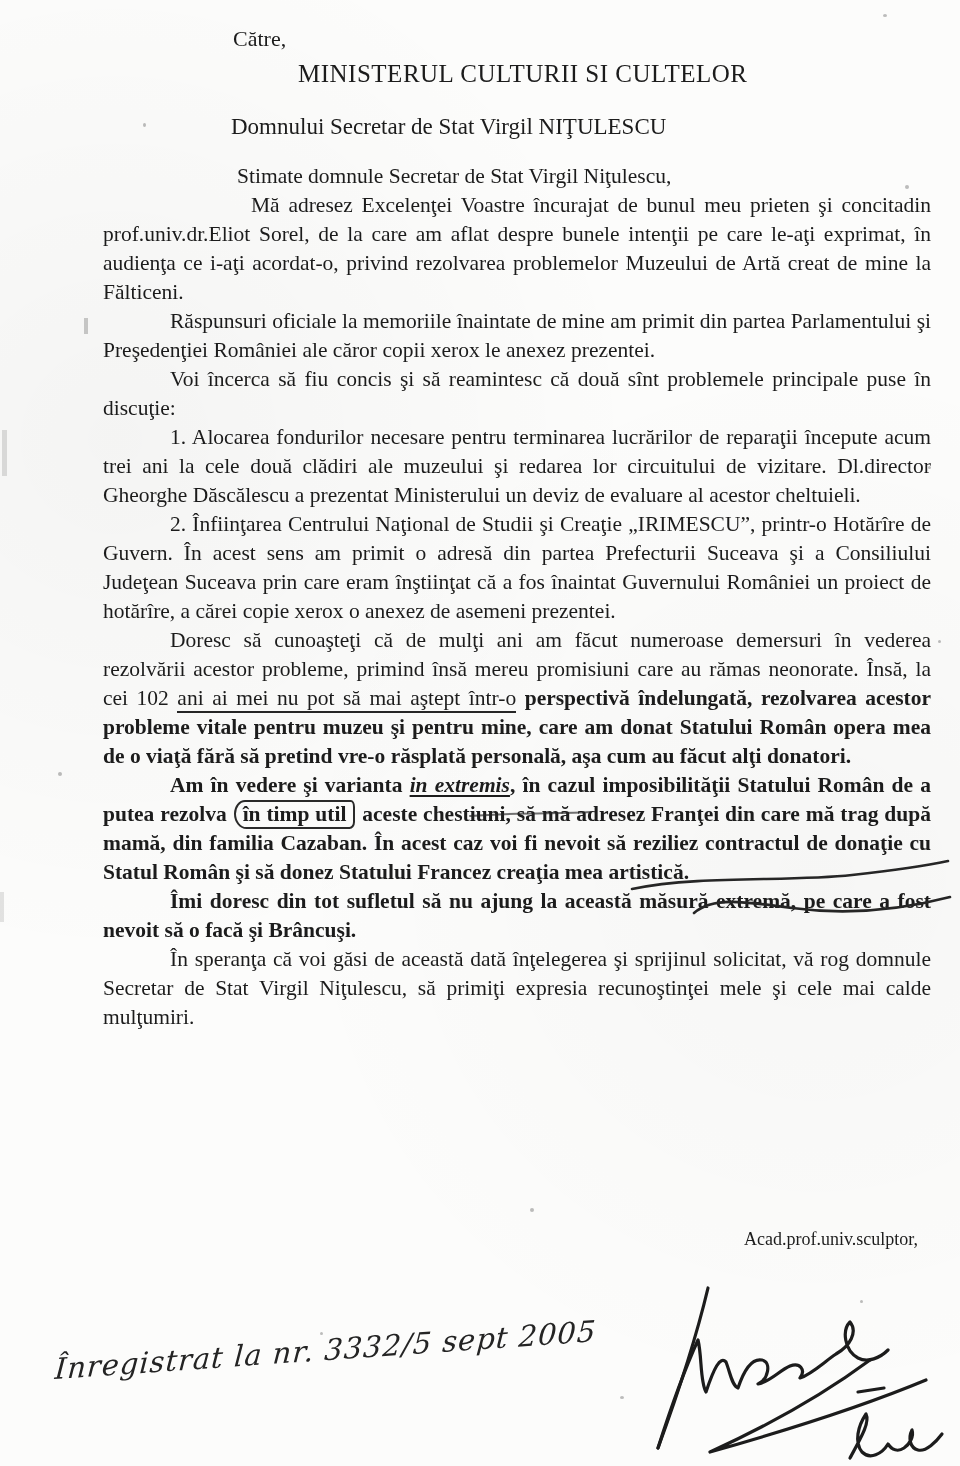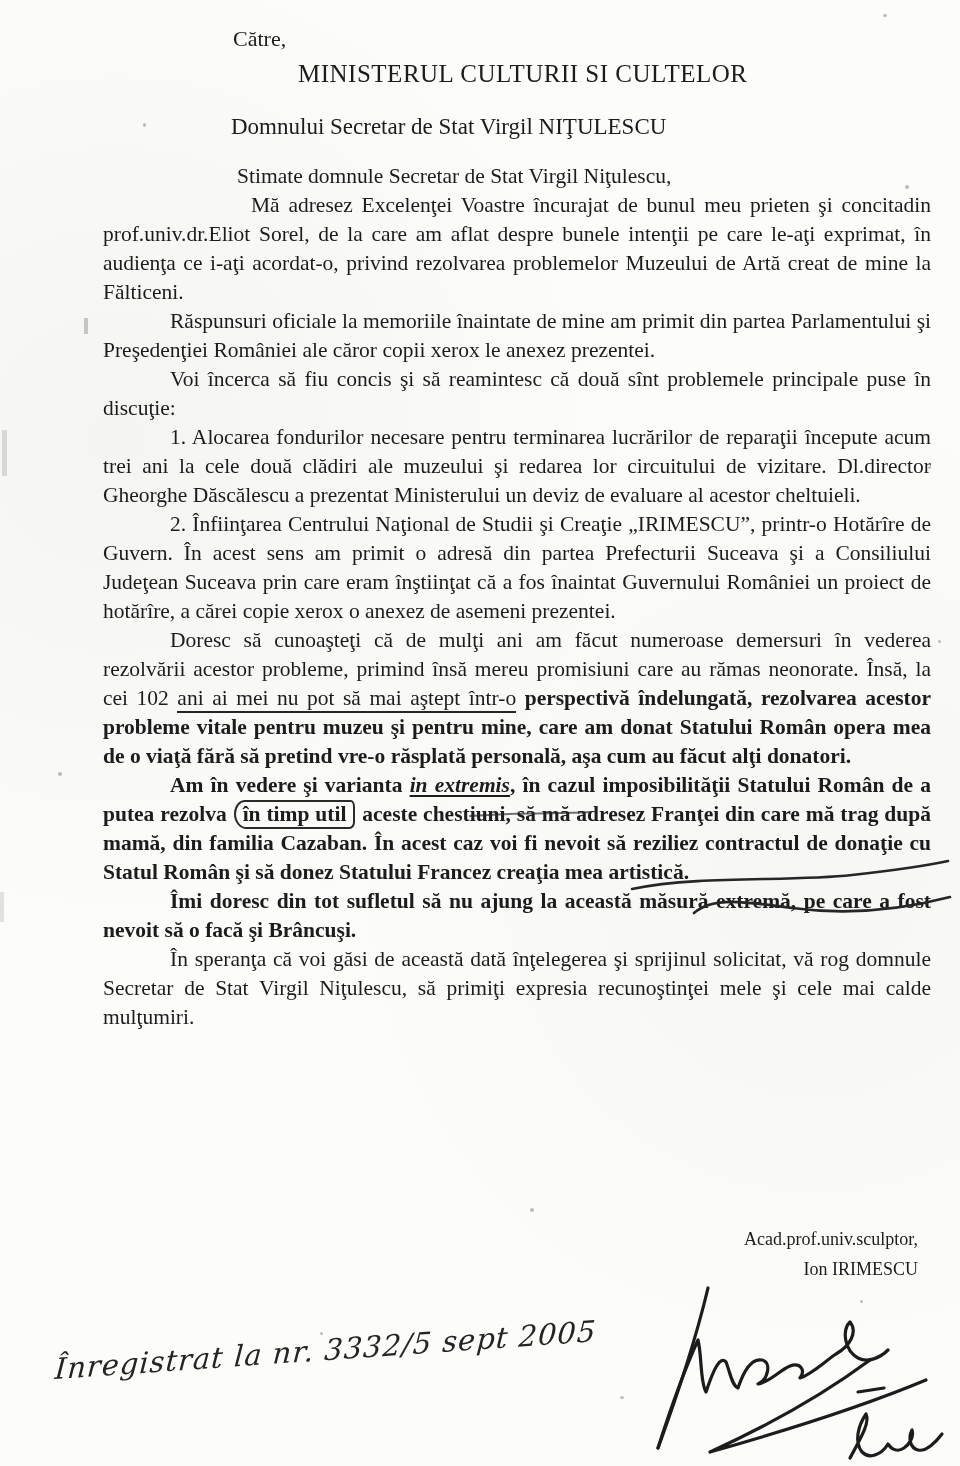--- a/index.html
+++ b/index.html
@@ -123,21 +123,20 @@
 
     <p class="para bold"><span>Am în vedere şi varianta </span><span class="italic-underlined">in extremis</span><span>, în cazul imposibilităţii Statului Român de a putea rezolva </span><span class="hand-box">în timp util</span><span> aceste chestiuni, să mă adresez Franţei din care mă trag după mamă, din familia Cazaban. În acest caz voi fi nevoit să reziliez contractul de donaţie cu Statul Român şi să donez Statului Francez creaţia mea artistică.</span></p>
 
     <p class="para bold">Îmi doresc din tot sufletul să nu ajung la această măsură extremă, pe care a fost nevoit să o facă şi Brâncuşi.</p>
 
     <p class="para">În speranţa că voi găsi de această dată înţelegerea şi sprijinul solicitat, vă rog domnule Secretar de Stat Virgil Niţulescu, să primiţi expresia recunoştinţei mele şi cele mai calde mulţumiri.</p>
   </div>
 
   <div class="sig-block">
     <div>Acad.prof.univ.sculptor,</div>
-    <div>Ion IRIMESCU</div>
   </div>
 
   <svg class="marks-svg" viewBox="0 0 960 1466" xmlns="http://www.w3.org/2000/svg">
     <g fill="none" stroke="#262626" stroke-linecap="round">
       <path d="M632,889 C700,875 790,882 852,875 C896,870 924,866 948,861" stroke-width="2.6"></path>
       <path d="M694,913 C712,897 742,901 792,908 C852,916 908,908 950,897" stroke-width="2.6"></path>
       <path d="M470,816 C520,812 560,814 590,812" stroke-width="2" opacity="0.65"></path>
     </g>
   </svg>
 

